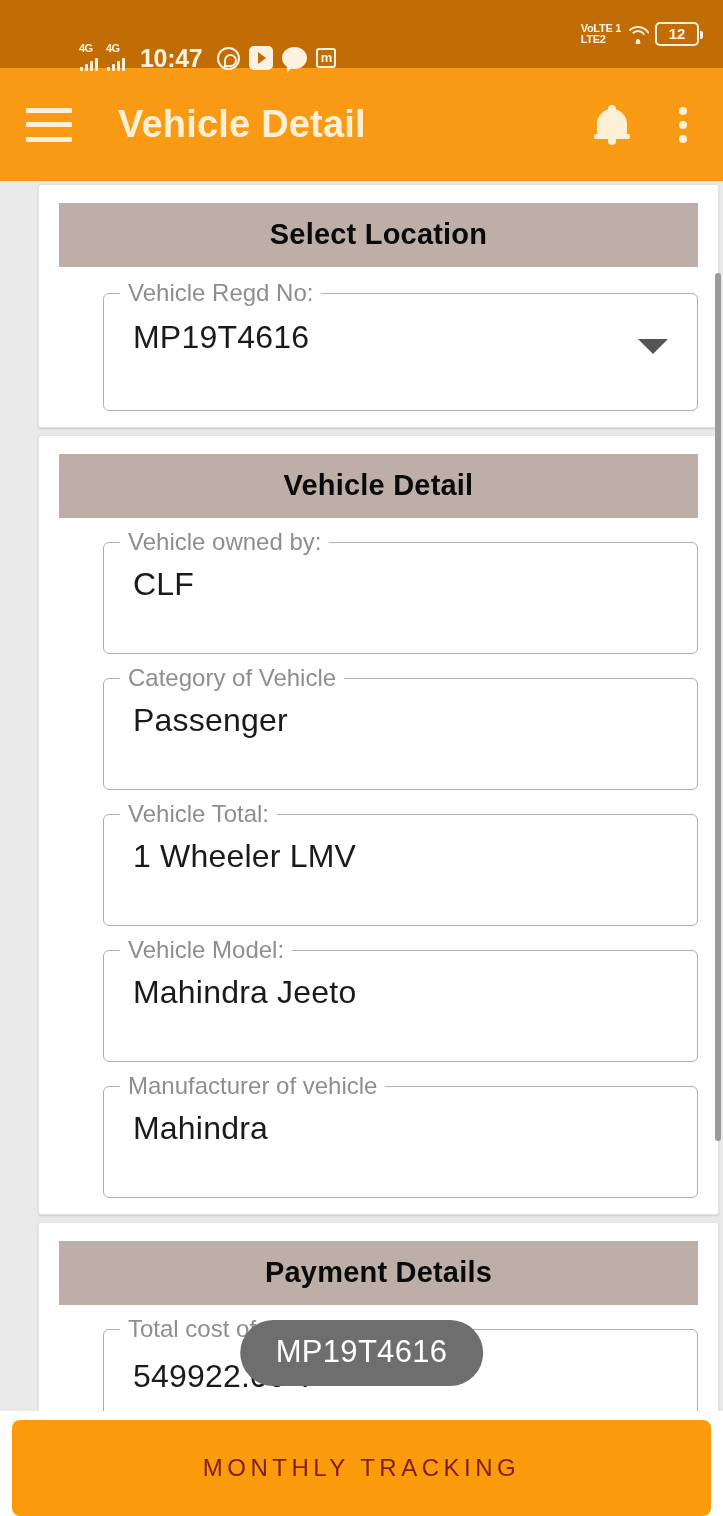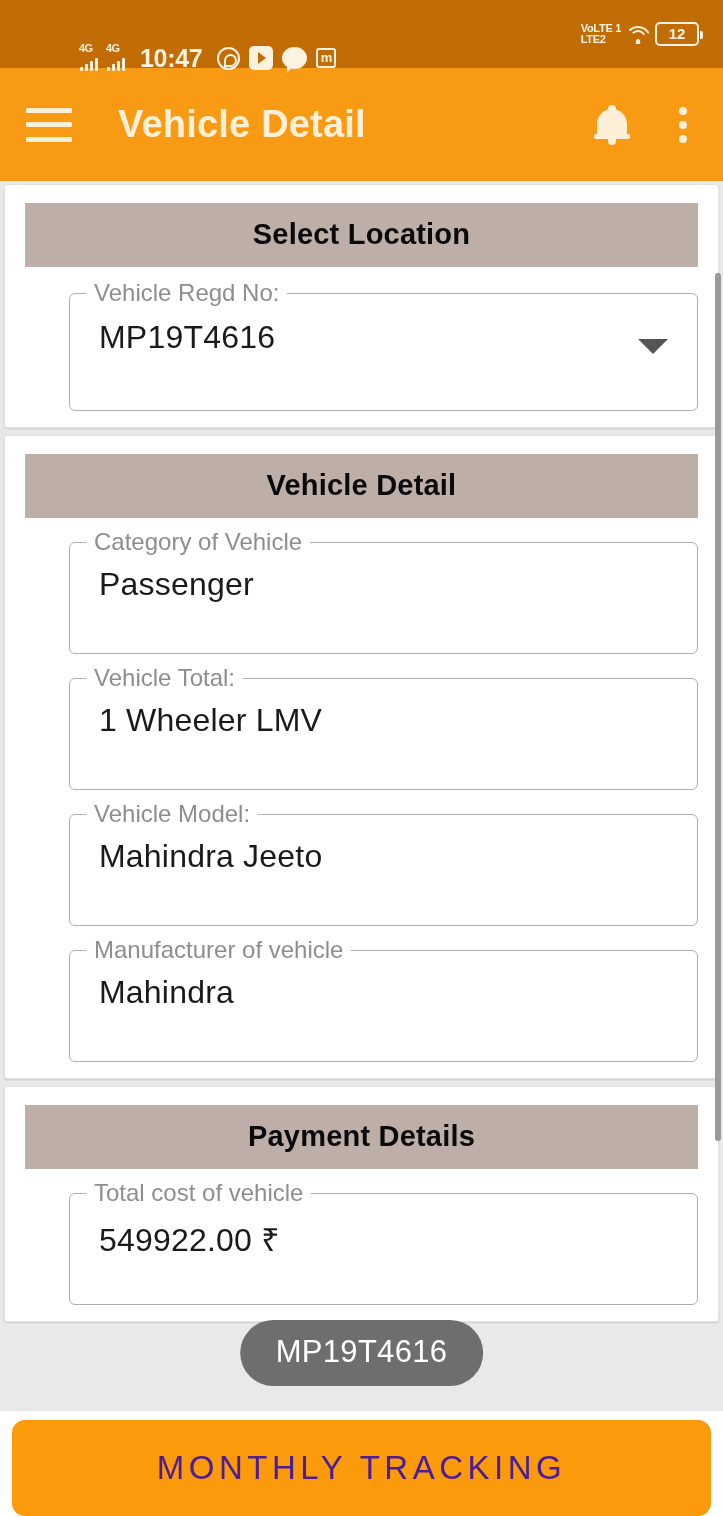--- a/index.html
+++ b/index.html
@@ -239,20 +239,21 @@
 
   
   .scroll-area {
     position: absolute;
     top: 181px;
     left: 0;
     right: 0;
     bottom: 105px;
     background: #e9e9e9;
     overflow: hidden;
+    padding-left: 34px;
   }
   .card {
     background: #ffffff;
     border: 1px solid #e2e2e2;
     border-radius: 3px;
     margin: 0 4px 7px 4px;
     padding: 18px 20px 16px 20px;
     box-shadow: 0 1px 2px rgba(0,0,0,0.13);
   }
   .card:first-child { margin-top: 3px; }
@@ -351,24 +352,24 @@
     left: 0; right: 0; bottom: 0;
     height: 105px;
     background: #ffffff;
     padding: 9px 12px 0 12px;
   }
   .primary-button {
     width: 100%;
     height: 100%;
     background: #fb9a0a;
     border: none;
-    border-radius: 13px;
-    color: #4c1d95;
+    border-radius: 8px;
+    color: #7f1d1d;
     font-family: "Liberation Sans", sans-serif;
-    font-size: 33px;
+    font-size: 24px;
     letter-spacing: 4.5px;
     cursor: pointer;
   }
 </style>
 </head>
 <body>
 
 <div class="status-bar">
   <div class="status-left">
     <div class="signal">
@@ -449,20 +450,25 @@
       <div class="field-box"></div>
       <div class="field-notch">Vehicle Regd No:</div>
       <div class="field-value">MP19T4616</div>
       <div class="caret"></div>
     </div>
   </div>
 
   <div class="card">
     <div class="section-header">Vehicle Detail</div>
 
+    <div class="field compact">
+      <div class="field-box"></div>
+      <div class="field-notch">Vehicle owned by:</div>
+      <div class="field-value">CLF</div>
+    </div>
 
     <div class="field compact">
       <div class="field-box"></div>
       <div class="field-notch">Category of Vehicle</div>
       <div class="field-value">Passenger</div>
     </div>
 
     <div class="field compact">
       <div class="field-box"></div>
       <div class="field-notch">Vehicle Total:</div>

